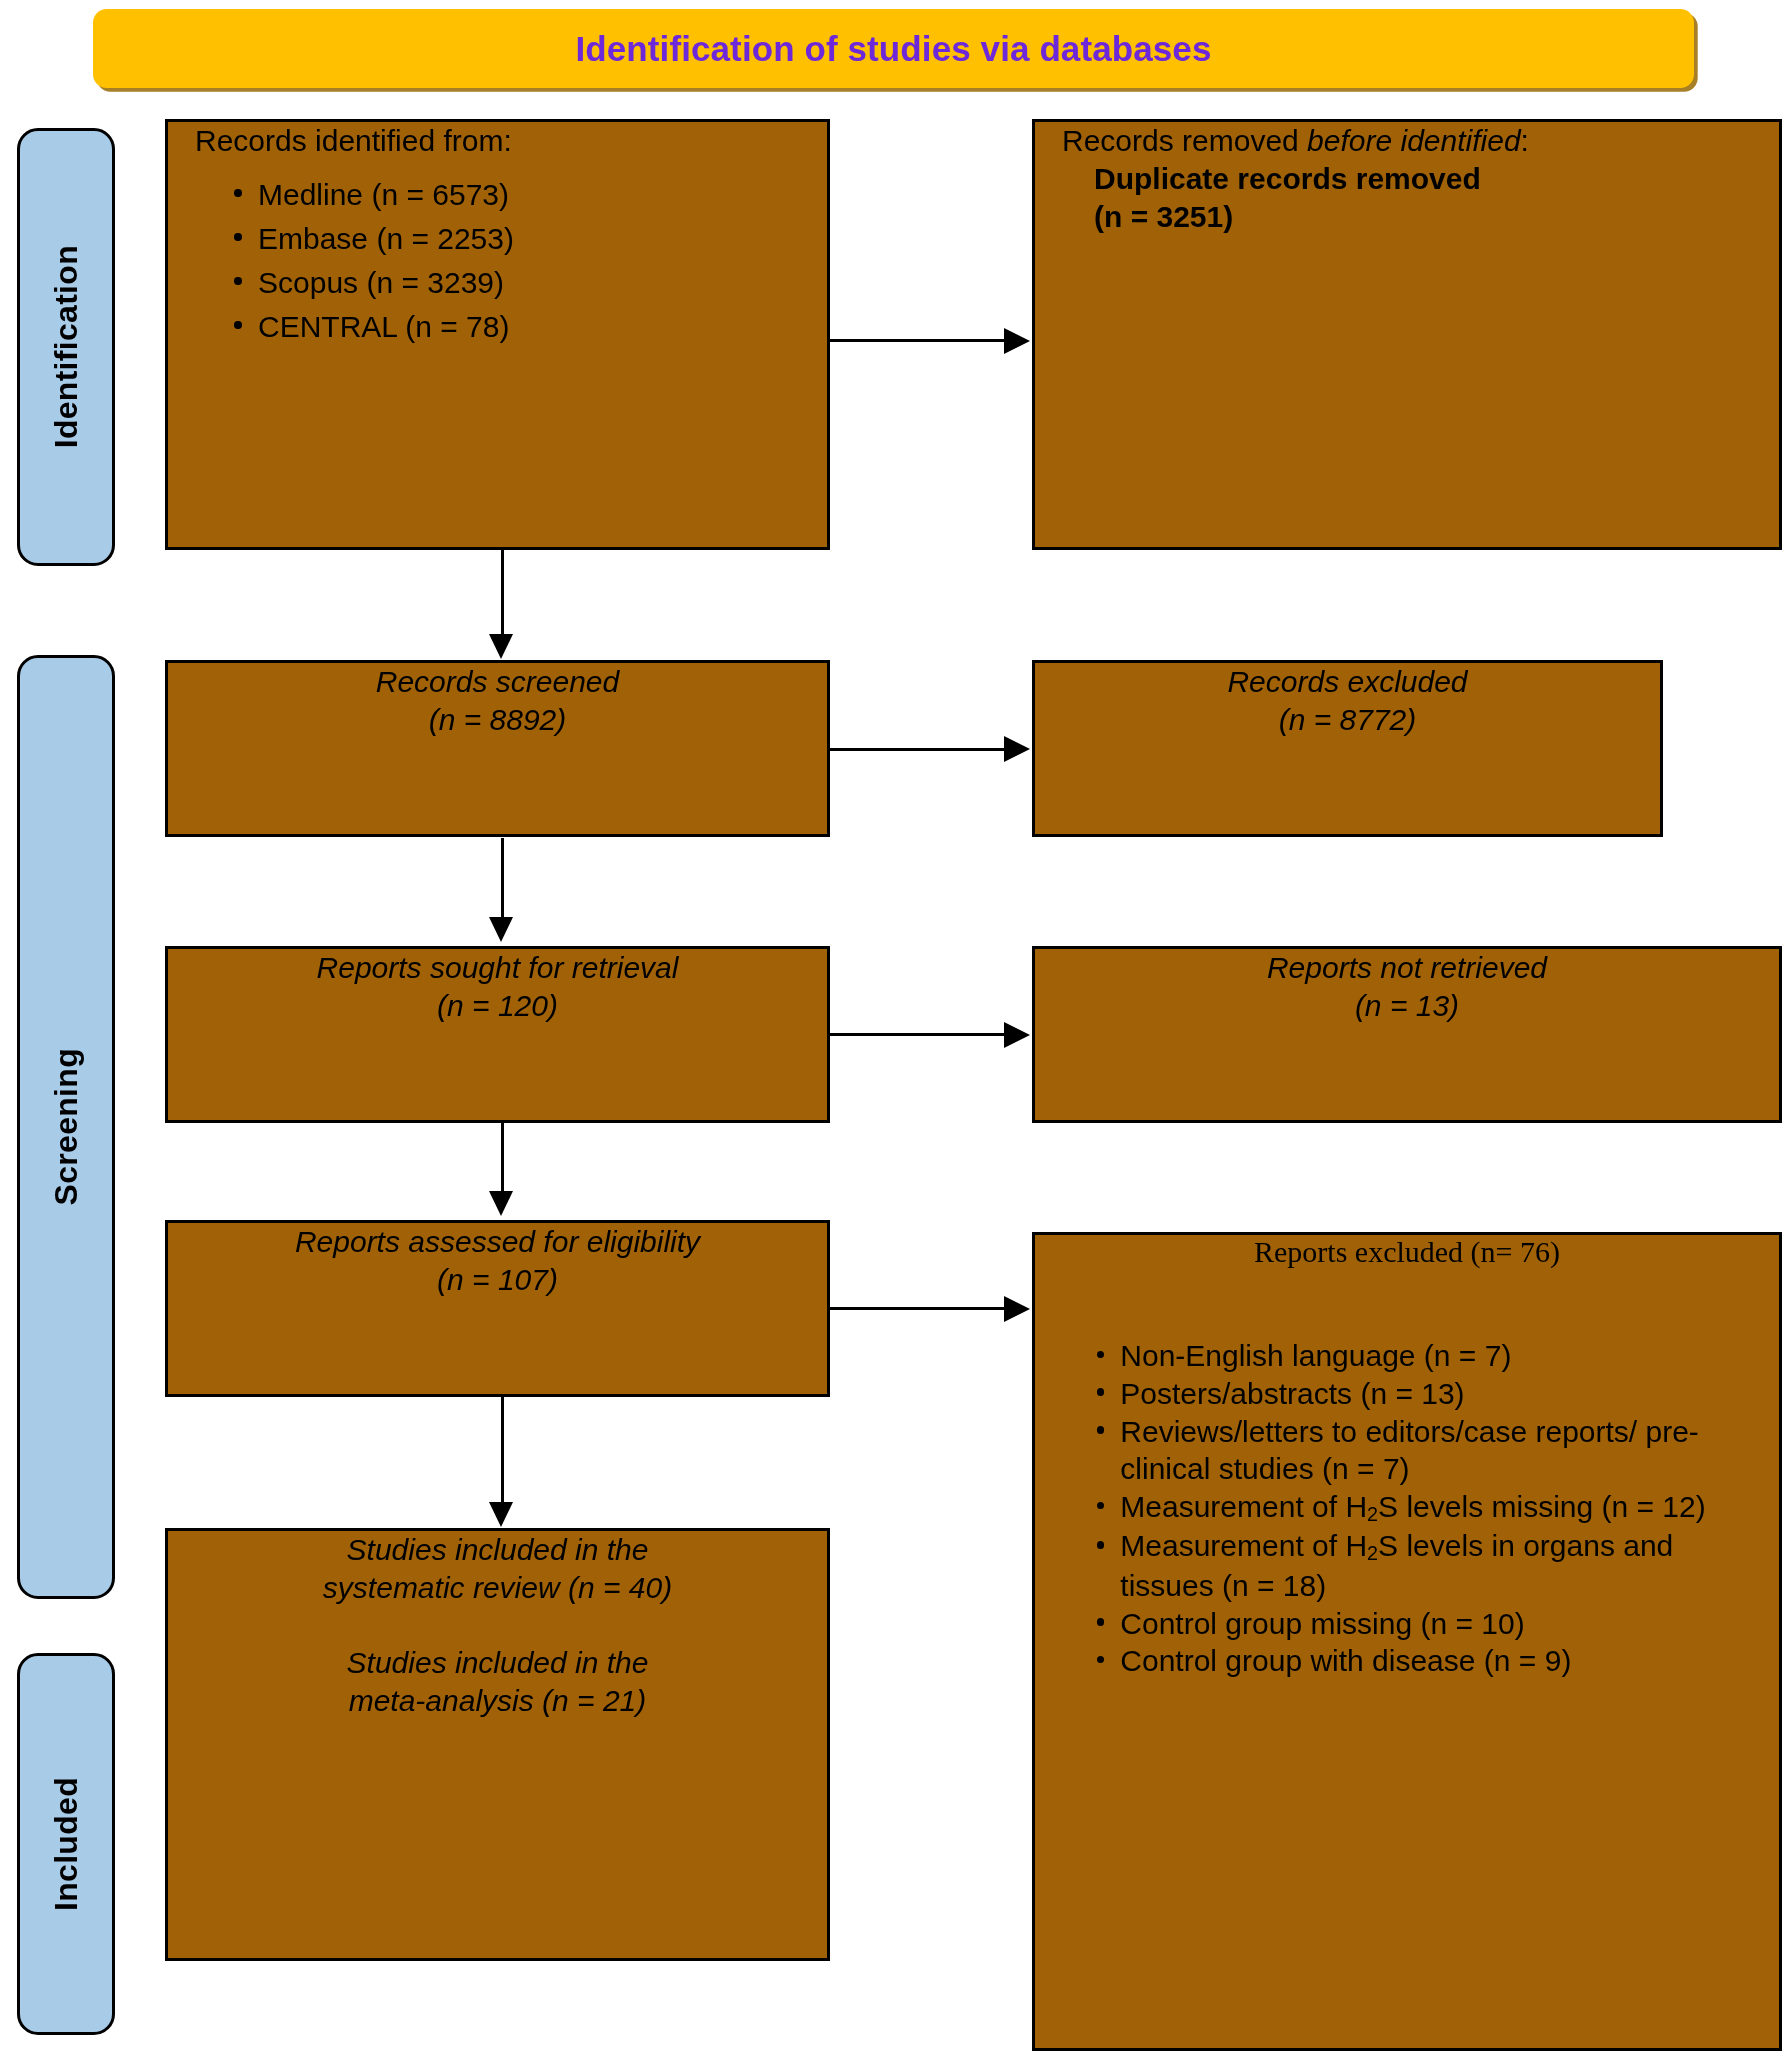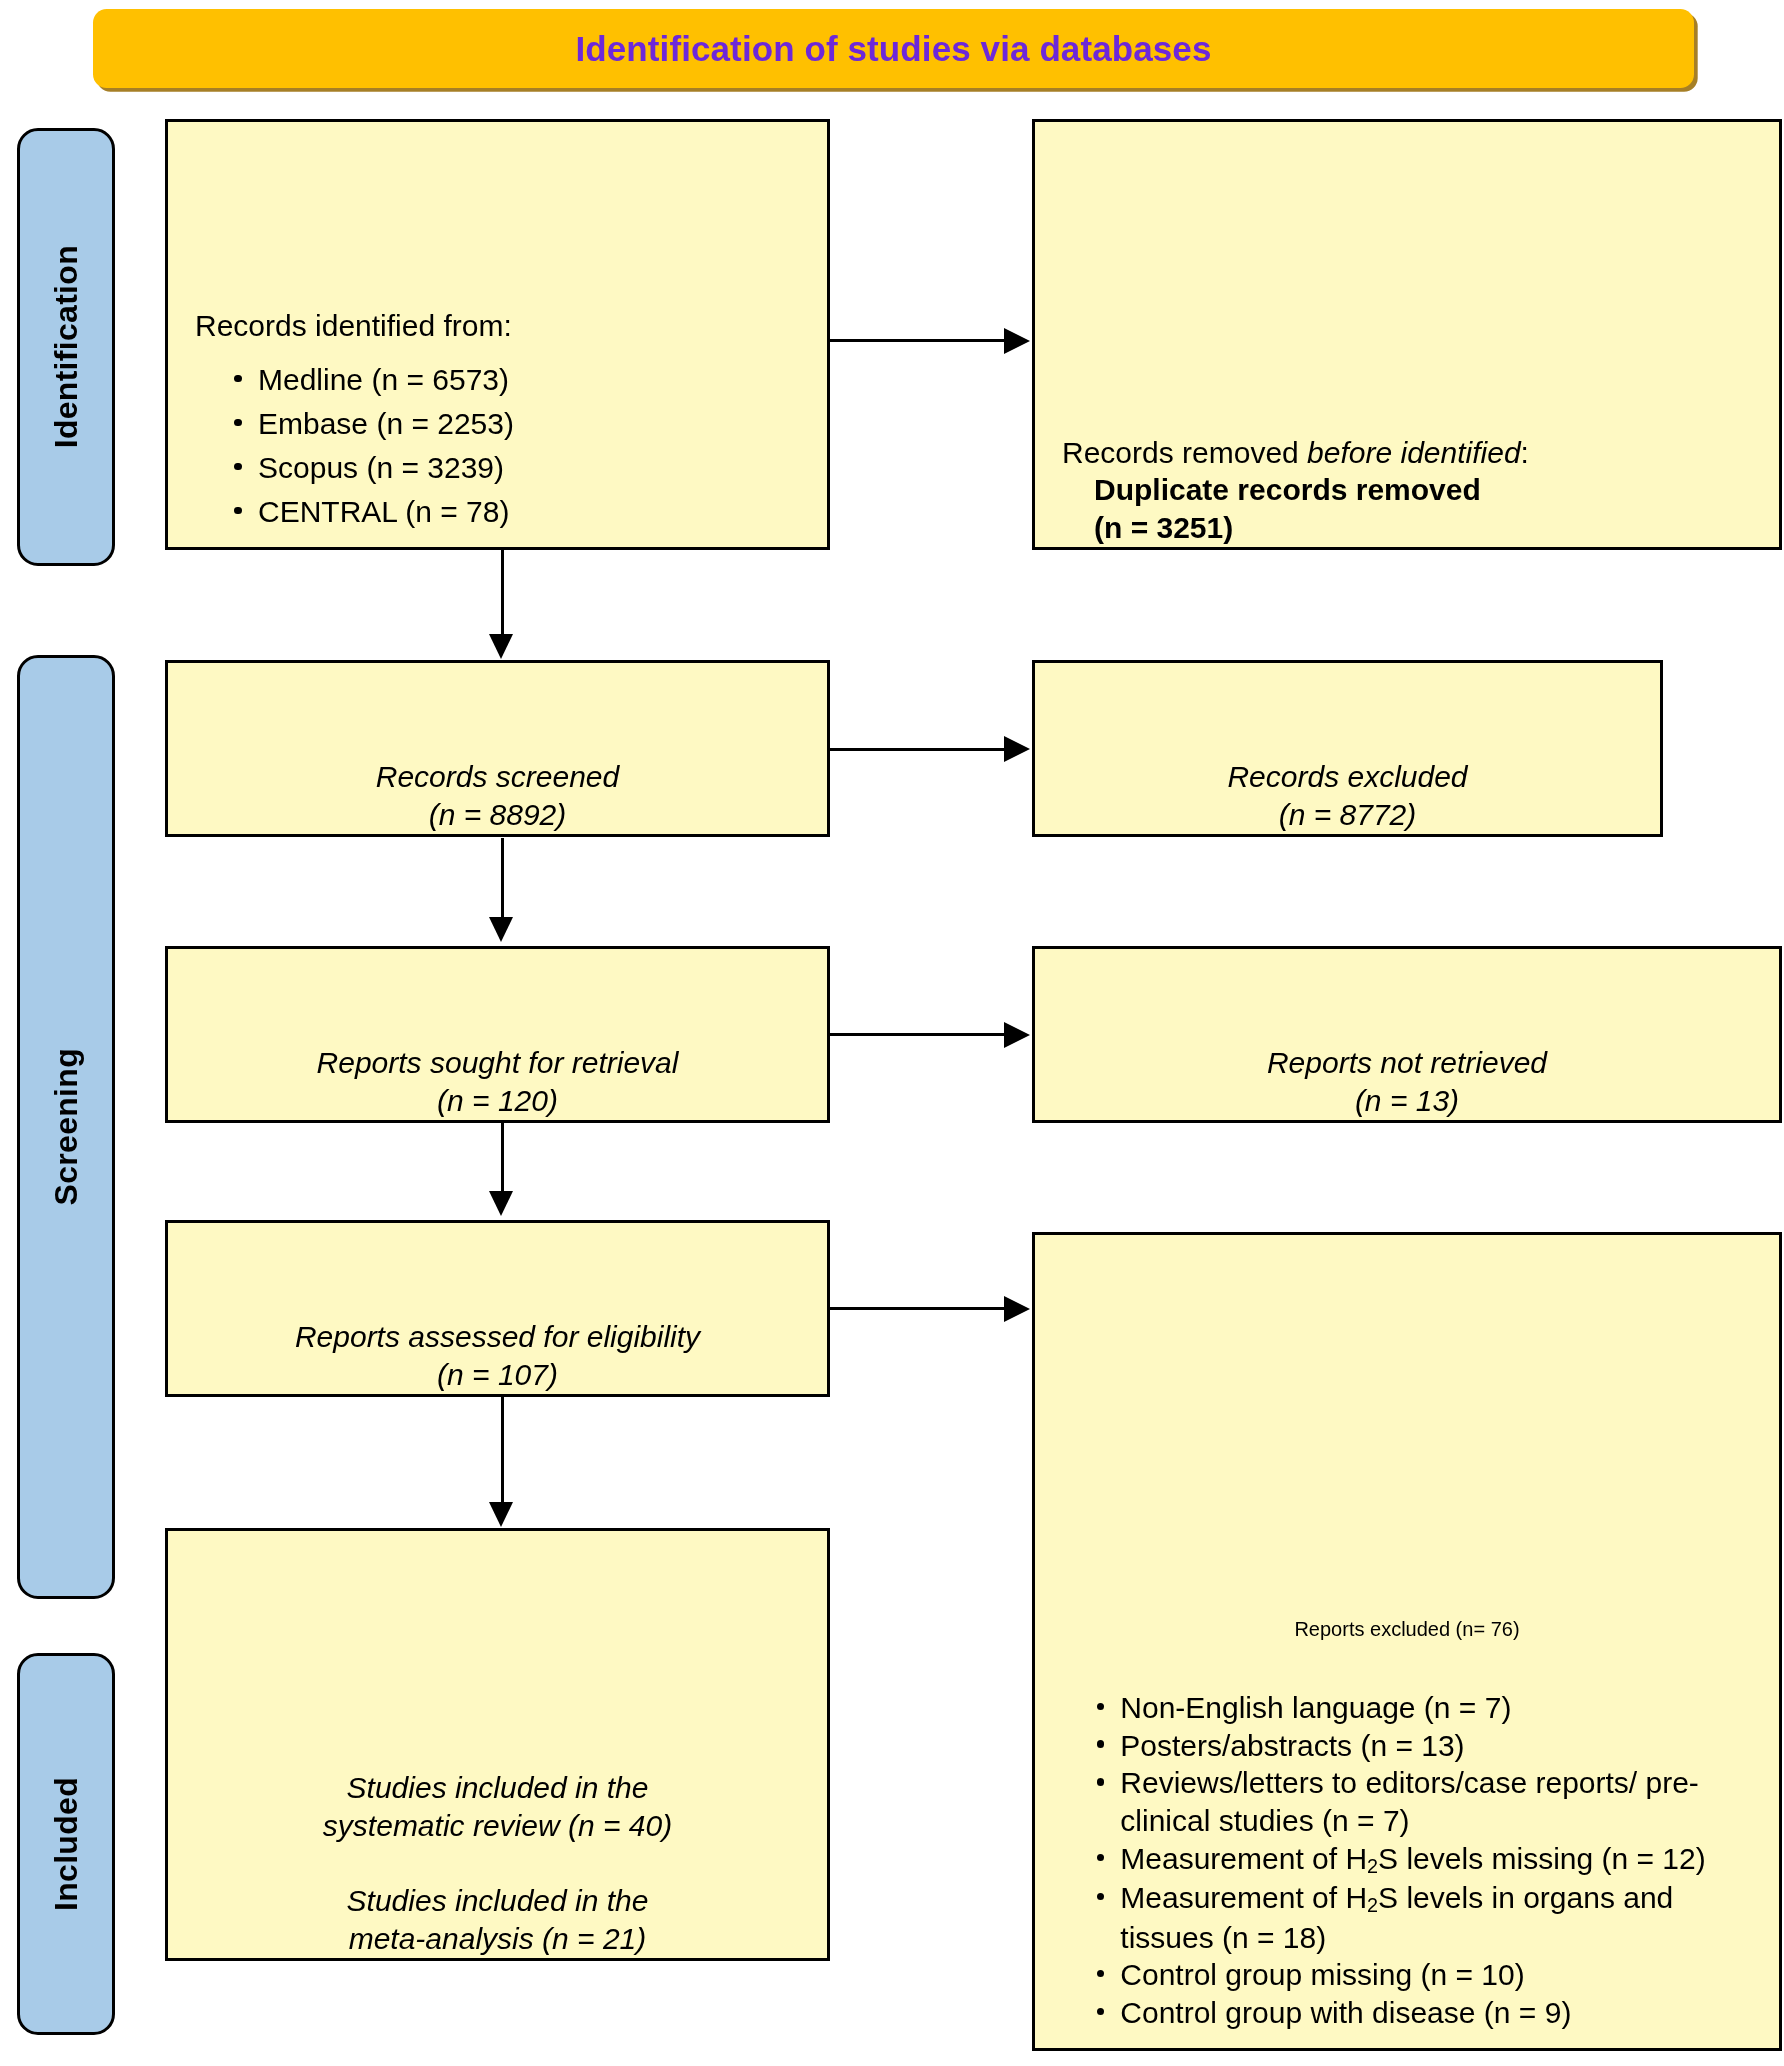--- a/index.html
+++ b/index.html
@@ -52,26 +52,26 @@
     letter-spacing:0.3px;
     white-space:nowrap;
   }
   #tab-identification{ top:128px;  height:438px; }
   #tab-screening{      top:655px; height:944px; }
   #tab-included{       top:1653px; height:382px; }
 
   
   .box{
     position:absolute;
-    background:#fef9c3;
+    background:#a16207;
     border:3.7px solid #000;
     box-sizing:border-box;
     display:flex;
     flex-direction:column;
-    justify-content:flex-end;
+    justify-content:flex-start;
   }
   .box-inner{ padding:0 27px; }
 
   .ctr{ text-align:center;font-style:italic; }
   .lft{ text-align:left; }
 
   .line{
     font-size:30px;
     line-height:1.26;
     white-space:nowrap;
@@ -107,23 +107,24 @@
   #box-screened       { left:165px;  top:660px; width:665px; height:177px; }
   #box-records-excl   { left:1032px; top:660px; width:631px; height:177px; }
   #box-sought         { left:165px;  top:946px; width:665px; height:177px; }
   #box-not-retrieved  { left:1032px; top:946px; width:750px; height:177px; }
   #box-assessed       { left:165px;  top:1220px; width:665px; height:177px; }
   #box-reports-excl   { left:1032px; top:1232px; width:750px; height:819px; }
   #box-included       { left:165px;  top:1528px; width:665px; height:433px; }
 
   #box-reports-excl .box-inner{ padding:0 22.3px; }
   .excl-title{
-    font-size:20px;
+    font-size:30px;
     text-align:center;
-    margin-bottom:48px;
+    margin-bottom:68px;
+    font-family:Liberation Serif, serif;
   }
 
   
   .vline{
     position:absolute;
     width:3.1px;
     background:#000;
   }
   .hline{
     position:absolute;

